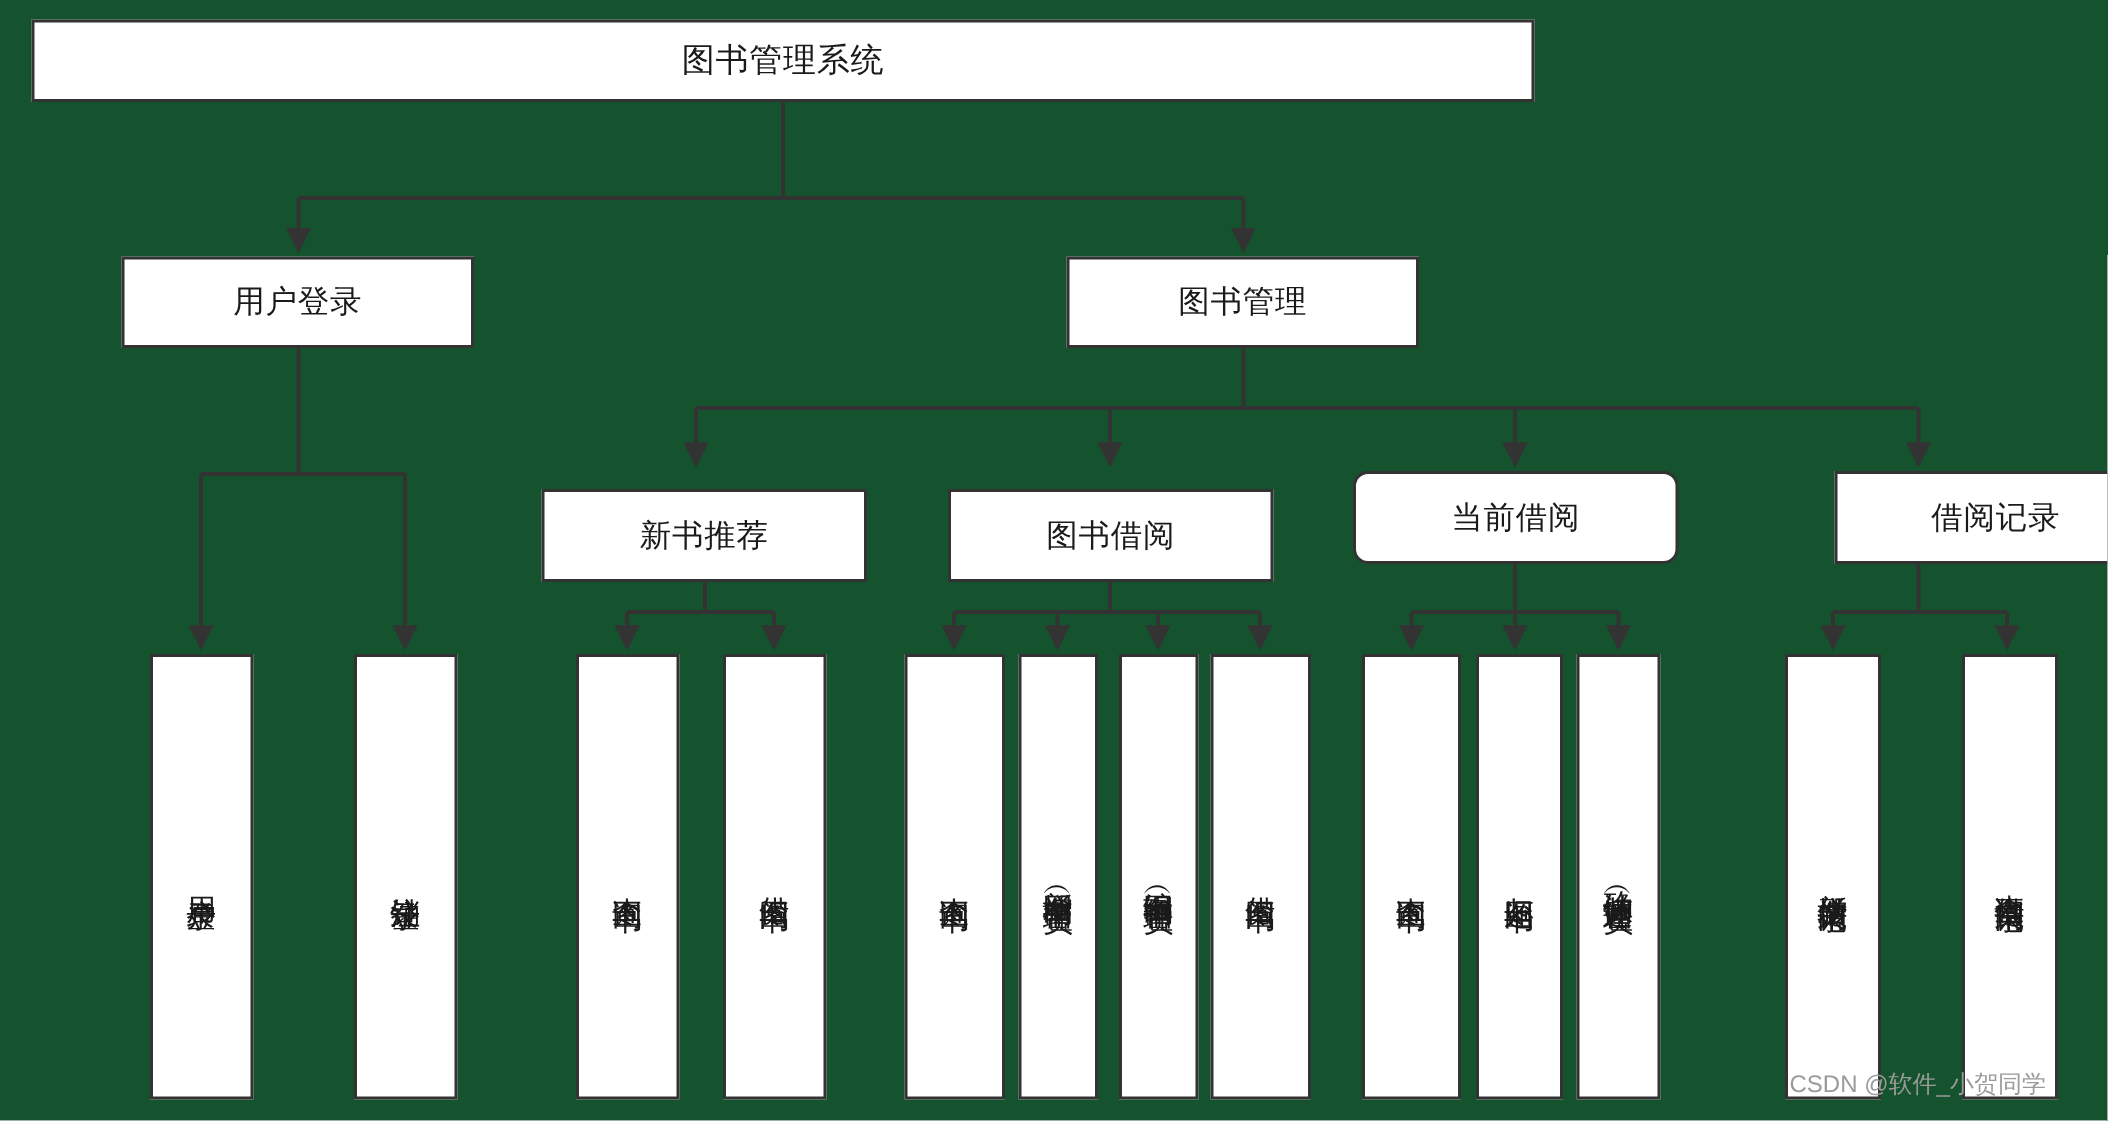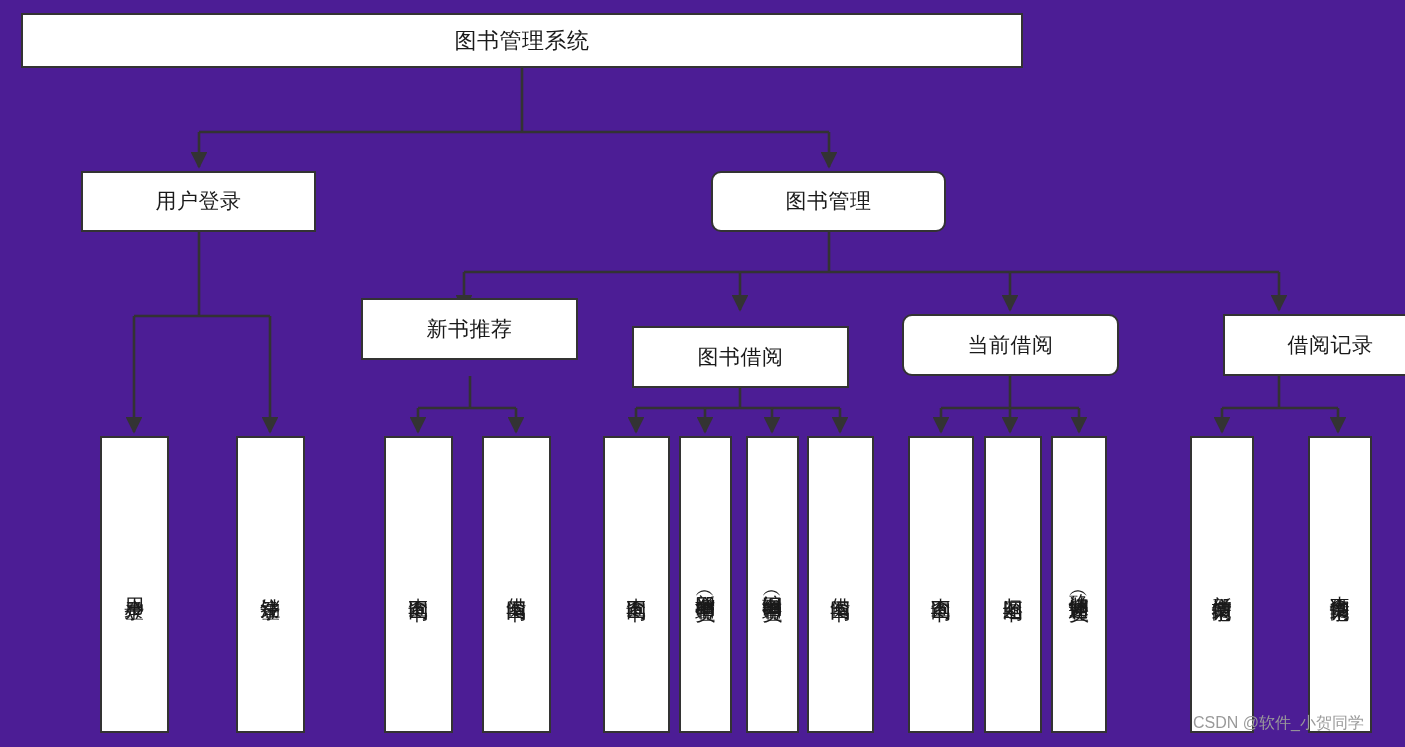--- a/index.html
+++ b/index.html
@@ -8,21 +8,21 @@
     padding: 0;
     background: #ffffff;
   }
   body {
     font-family: "DejaVu Sans", "Liberation Sans", sans-serif;
   }
   #canvas {
     position: relative;
     width: 1405px;
     height: 747px;
-    background: #4c1d95;
+    background: #14532d;
     overflow: hidden;
   }
   svg#wires {
     position: absolute;
     left: 0;
     top: 0;
     width: 1405px;
     height: 747px;
     pointer-events: none;
   }
@@ -130,25 +130,25 @@
   </svg>
 
   <div class="node root horiz" style="left:21px; top:13px; width:1002px; height:55px;">
     <span class="lbl">图书管理系统</span>
   </div>
 
   <div class="node horiz" style="left:81px; top:171px; width:235px; height:61px;">
     <span class="lbl">用户登录</span>
   </div>
 
-  <div class="node horiz" style="left:711px; top:171px; width:235px; height:61px;border-radius:10px;">
+  <div class="node horiz" style="left:711px; top:171px; width:235px; height:61px;">
     <span class="lbl">图书管理</span>
   </div>
 
-  <div class="node horiz" style="left:361px; top:298px; width:217px; height:62px;align-items:center;">
+  <div class="node horiz" style="left:361px; top:326px; width:217px; height:62px;align-items:center;">
     <span class="lbl">新书推荐</span>
   </div>
 
   <div class="node horiz" style="left:632px; top:314px; width:217px; height:62px;margin-top:12px;">
     <span class="lbl">图书借阅</span>
   </div>
 
   <div class="node horiz" style="left:902px; top:314px; width:217px; height:62px;border-radius:10px;">
     <span class="lbl">当前借阅</span>
   </div>

